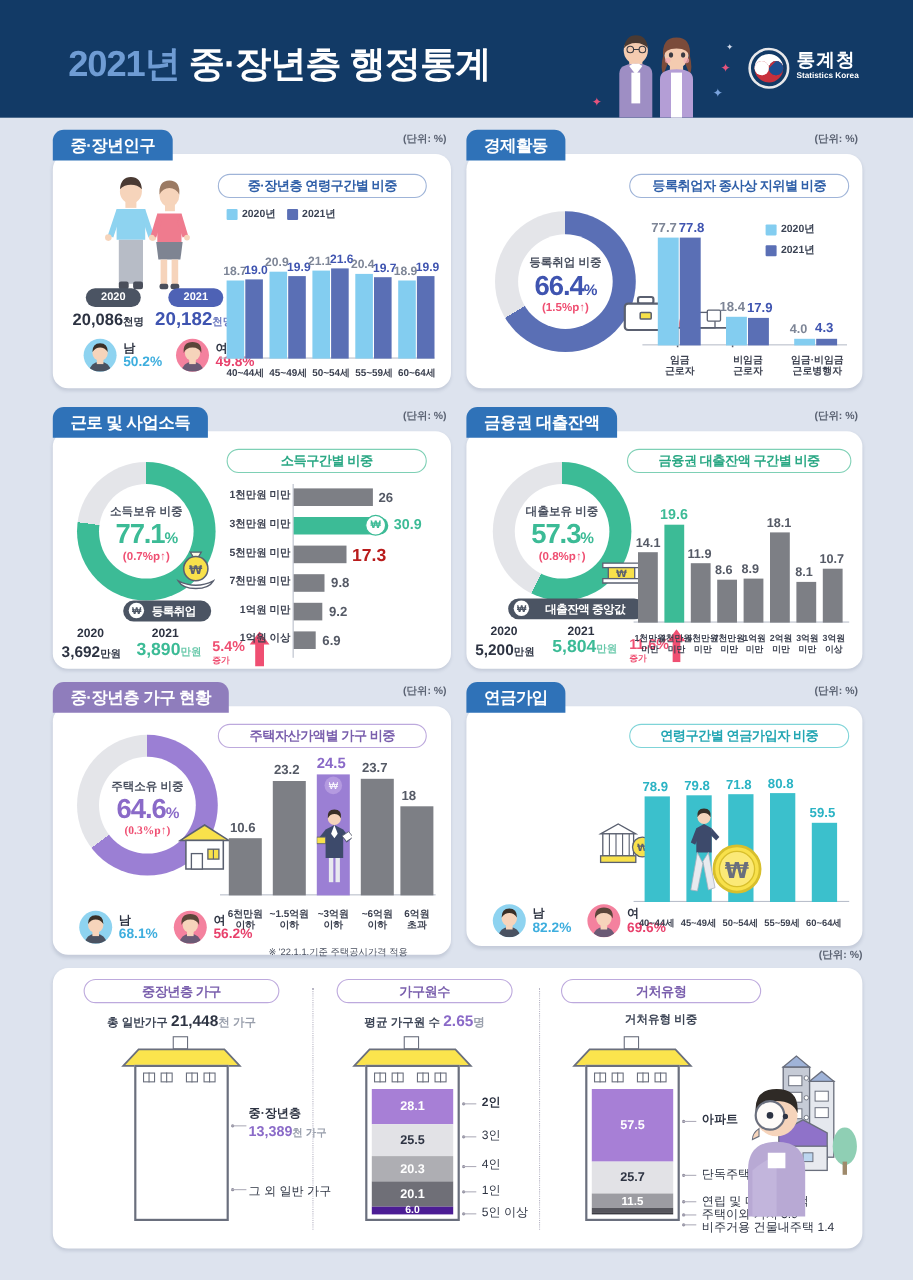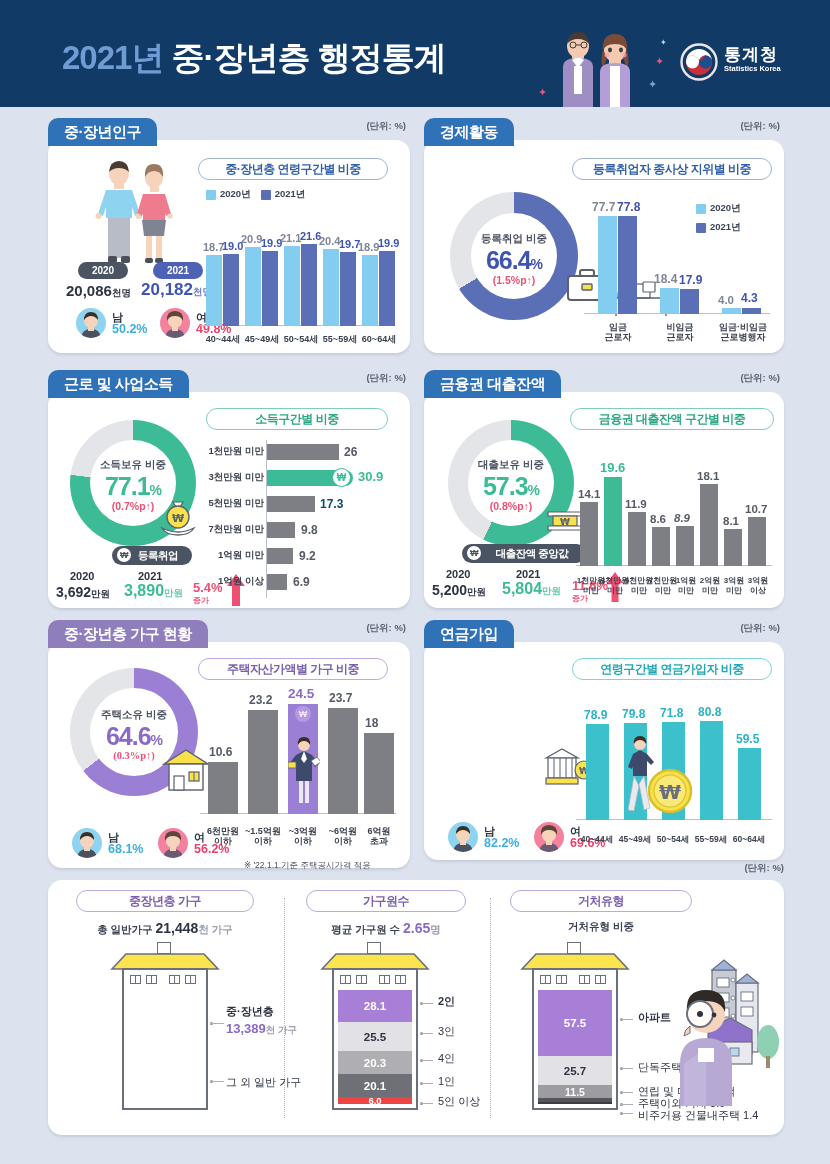--- a/index.html
+++ b/index.html
@@ -420,21 +420,21 @@
       <div class="xlabel" style="left:0px;top:6px;width:56px;text-align:right;font-size:9.5px;">1천만원 미만</div>
       <div class="blabel" style="left:136px;top:5px;color:#555a66;font-size:12px;">26</div>
 
       <div class="bar" style="left:59px;top:30px;height:16px;width:86px;background:#3cbb96;border-radius:0 8px 8px 0;bottom:auto;"></div>
       <div class="xlabel" style="left:0px;top:32px;width:56px;text-align:right;font-size:9.5px;">3천만원 미만</div>
       <div style="position:absolute;left:124px;top:28px;width:19px;height:19px;border-radius:50%;background:#fff;border:1.5px solid #3cbb96;font-size:10px;color:#3cbb96;display:flex;align-items:center;justify-content:center;font-weight:bold;">₩</div>
       <div class="blabel" style="left:150px;top:29px;color:#3cbb96;font-size:13px;">30.9</div>
 
       <div class="bar" style="left:59px;top:56px;height:16px;width:48px;background:#7d7f85;bottom:auto;"></div>
       <div class="xlabel" style="left:0px;top:58px;width:56px;text-align:right;font-size:9.5px;">5천만원 미만</div>
-      <div class="blabel" style="left:112px;top:57px;color:#0c4a6e;font-size:12px;">17.3</div>
+      <div class="blabel" style="left:112px;top:57px;color:#b91c1c;font-size:16px;">17.3</div>
 
       <div class="bar" style="left:59px;top:82px;height:16px;width:28px;background:#7d7f85;bottom:auto;"></div>
       <div class="xlabel" style="left:0px;top:84px;width:56px;text-align:right;font-size:9.5px;">7천만원 미만</div>
       <div class="blabel" style="left:93px;top:83px;color:#555a66;font-size:12px;">9.8</div>
 
       <div class="bar" style="left:59px;top:108px;height:16px;width:26px;background:#7d7f85;bottom:auto;"></div>
       <div class="xlabel" style="left:0px;top:110px;width:56px;text-align:right;font-size:9.5px;">1억원 미만</div>
       <div class="blabel" style="left:91px;top:109px;color:#555a66;font-size:12px;">9.2</div>
 
       <div class="bar" style="left:59px;top:134px;height:16px;width:20px;background:#7d7f85;bottom:auto;"></div>
@@ -505,21 +505,21 @@
 
       <div class="bar" style="left:52px;bottom:34px;width:18px;height:54px;background:#7d7f85;"></div>
       <div class="blabel" style="left:49px;bottom:90px;color:#555a66;font-size:11.5px;">11.9</div>
       <div class="xlabel" style="left:42px;bottom:4px;width:42px;font-size:8px;">5천만원<br>미만</div>
 
       <div class="bar" style="left:76px;bottom:34px;width:18px;height:39px;background:#7d7f85;"></div>
       <div class="blabel" style="left:74px;bottom:75px;color:#555a66;font-size:11.5px;">8.6</div>
       <div class="xlabel" style="left:66px;bottom:4px;width:42px;font-size:8px;">7천만원<br>미만</div>
 
       <div class="bar" style="left:100px;bottom:34px;width:18px;height:40px;background:#7d7f85;"></div>
-      <div class="blabel" style="left:98px;bottom:76px;color:#555a66;font-size:11.5px;font-style:italic;">8.9</div>
+      <div class="blabel" style="left:98px;bottom:76px;color:#555a66;font-size:11.5px;">8.9</div>
       <div class="xlabel" style="left:92px;bottom:4px;width:36px;font-size:8px;">1억원<br>미만</div>
 
       <div class="bar" style="left:124px;bottom:34px;width:18px;height:82px;background:#7d7f85;"></div>
       <div class="blabel" style="left:121px;bottom:118px;color:#555a66;font-size:11.5px;">18.1</div>
       <div class="xlabel" style="left:116px;bottom:4px;width:36px;font-size:8px;">2억원<br>미만</div>
 
       <div class="bar" style="left:148px;bottom:34px;width:18px;height:37px;background:#7d7f85;"></div>
       <div class="blabel" style="left:147px;bottom:73px;color:#555a66;font-size:11.5px;">8.1</div>
       <div class="xlabel" style="left:140px;bottom:4px;width:36px;font-size:8px;">3억원<br>미만</div>
 
@@ -770,21 +770,21 @@
       <div class="hbody" style="left:12px;top:26px;width:86px;height:142px;">
         <div class="win" style="left:6px;top:5px;"></div>
           <div class="win" style="left:22px;top:5px;"></div>
         <div class="win" style="left:45px;top:5px;"></div>
           <div class="win" style="left:61px;top:5px;"></div>
         <div style="position:absolute;left:4px;top:20px;width:74px;height:114px;">
           <div class="seg" style="top:0;height:32px;background:#a77fd6;color:#fff;">28.1</div>
           <div class="seg" style="top:32px;height:29px;background:#e2e2e6;color:#2d3342;">25.5</div>
           <div class="seg" style="top:61px;height:23px;background:#aeaeb3;color:#fff;">20.3</div>
           <div class="seg" style="top:84px;height:23px;background:#6f6f77;color:#fff;">20.1</div>
-          <div class="seg" style="top:107px;height:7px;background:#ef4444;color:#fff;font-size:9.5px;">6.0</div>
+          <div class="seg" style="top:107px;height:7px;background:#4c1d95;color:#fff;font-size:9.5px;">6.0</div>
         </div>
       </div>
       <div class="leaddot" style="left:100px;top:60px;"></div>
         <div class="leadline" style="left:100px;top:61px;width:13px;"></div>
       <div class="leaddot" style="left:100px;top:90px;"></div>
         <div class="leadline" style="left:100px;top:91px;width:13px;"></div>
       <div class="leaddot" style="left:100px;top:117px;"></div>
         <div class="leadline" style="left:100px;top:118px;width:13px;"></div>
       <div class="leaddot" style="left:100px;top:140px;"></div>
         <div class="leadline" style="left:100px;top:141px;width:13px;"></div>

